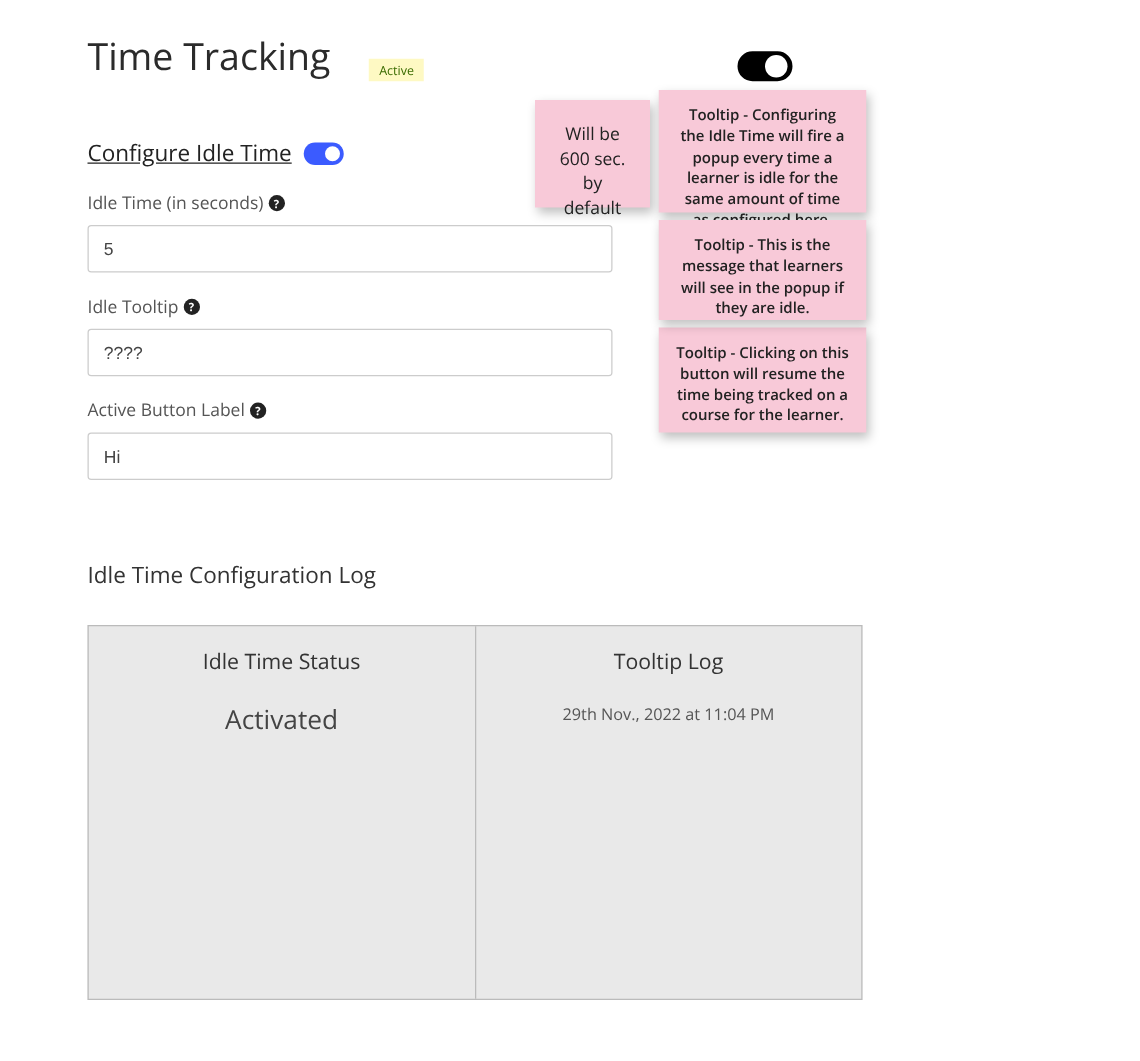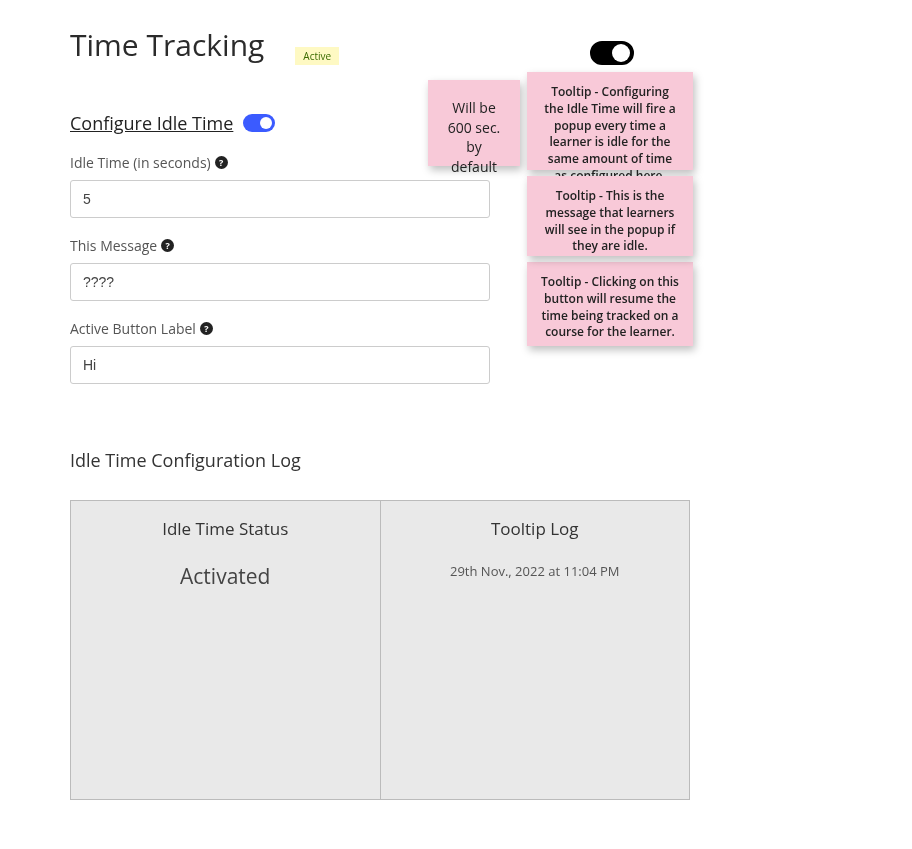--- a/index.html
+++ b/index.html
@@ -68,21 +68,21 @@
     <div class="field">
       <div class="field-label">
         <span>Idle Time (in seconds)</span>
         <span class="help-icon">?</span>
       </div>
       <input type="text" class="text-input" value="5" style="">
     </div>
 
     <div class="field">
       <div class="field-label">
-        <span>This Message</span>
+        <span>Idle Tooltip</span>
         <span class="help-icon">?</span>
       </div>
       <input type="text" class="text-input" value="????" style="">
     </div>
 
     <div class="field">
       <div class="field-label">
         <span>Active Button Label</span>
         <span class="help-icon">?</span>
       </div>

